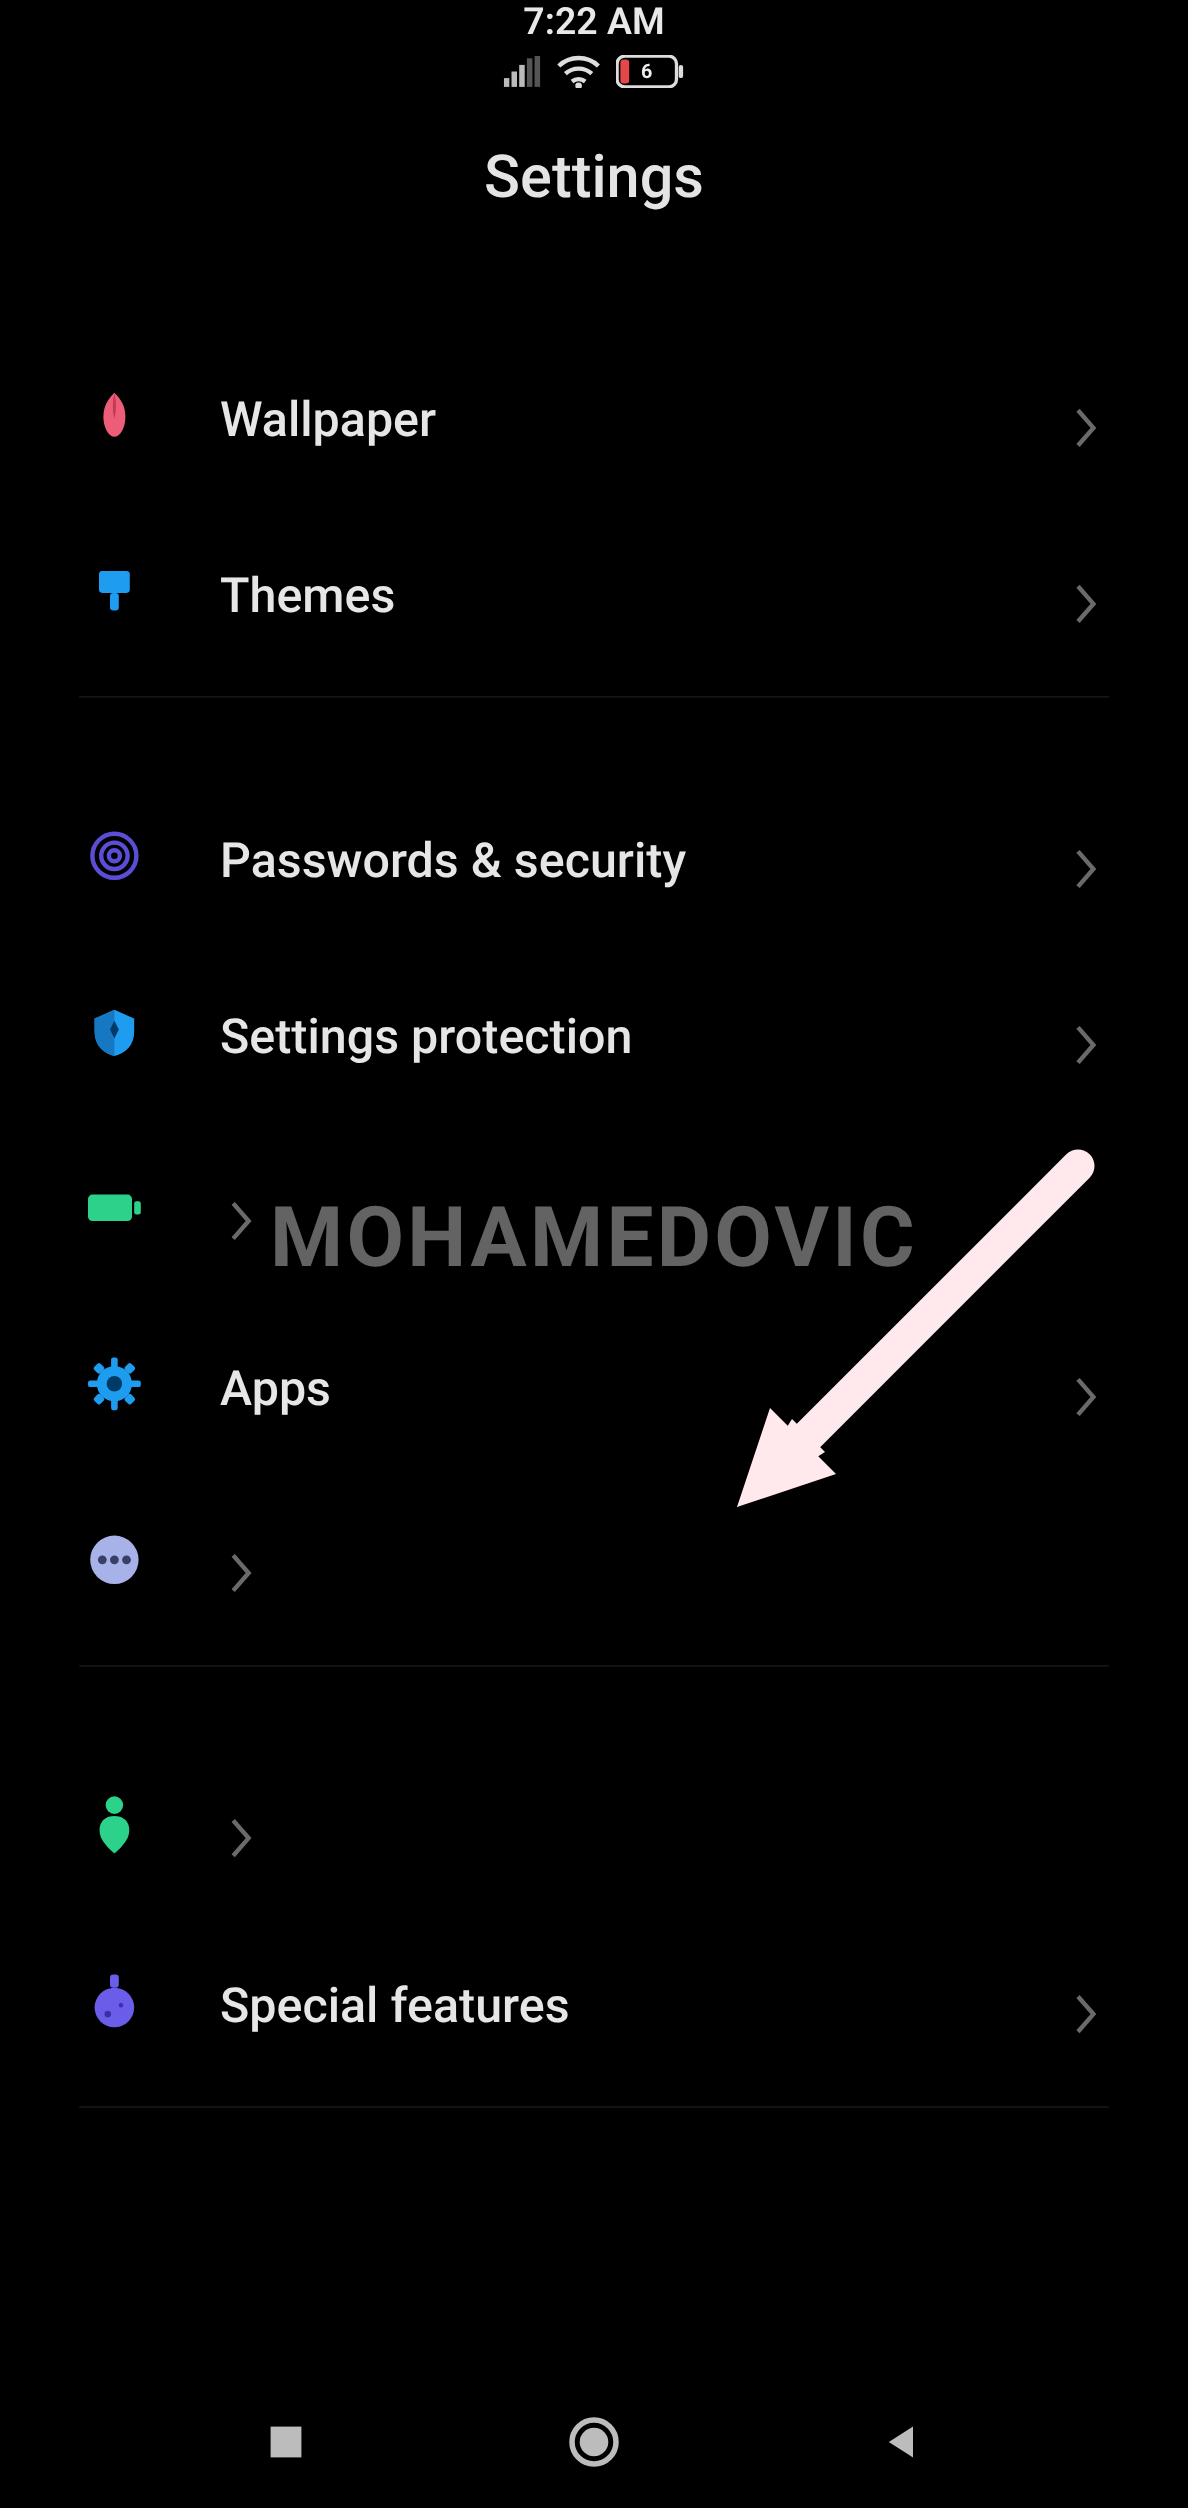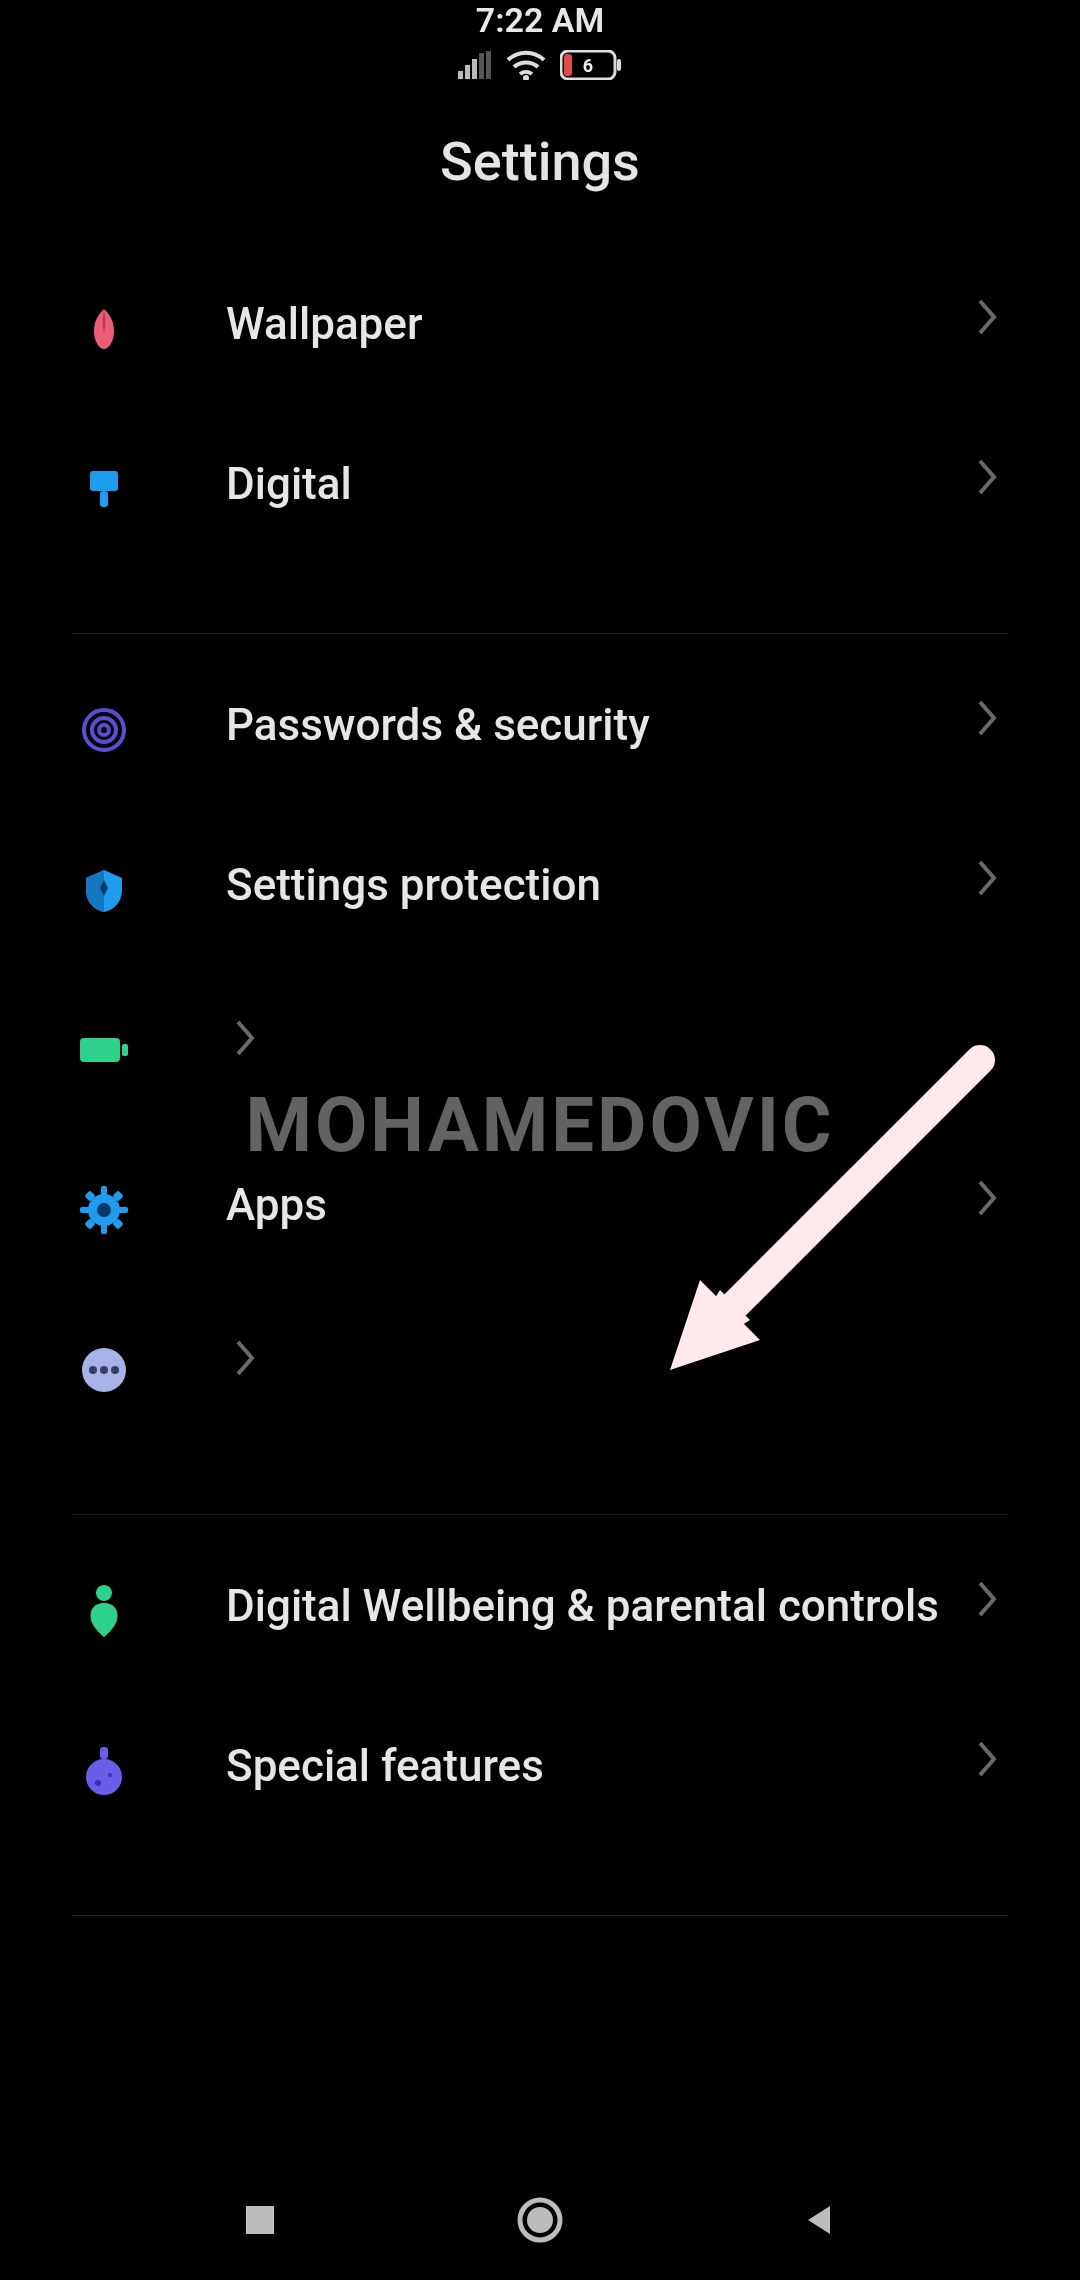--- a/index.html
+++ b/index.html
@@ -34,24 +34,23 @@
     font-size: 54px;
     font-weight: 500;
     color: #e4e4e4;
     padding: 50px 0 80px;
   }
 
   
   .list { padding: 0 72px; }
   .item {
     display: flex;
-    align-items: flex-start;
+    align-items: flex-end;
     min-height: 160px;
     padding: 24px 0;
-    gap: 26px;
   }
   .item .icon-slot {
     width: 64px;
     height: 64px;
     flex: 0 0 64px;
     display: flex;
     align-items: center;
     justify-content: center;
     margin-right: 64px;
   }
@@ -172,21 +171,21 @@
     </span>
   </div>
 
   <div class="item">
     <span class="icon-slot">
       <svg width="48" height="48" viewBox="0 0 48 48">
         <rect x="10" y="6" width="28" height="20" rx="3" fill="#1e9cf0"></rect>
         <rect x="20" y="26" width="8" height="16" rx="3" fill="#1e9cf0"></rect>
       </svg>
     </span>
-    <span class="label">Digital</span>
+    <span class="label">Themes</span>
     <span class="chev">
       <svg width="24" height="40" viewBox="0 0 24 40">
           <polyline points="4,4 18,20 4,36" stroke-width="4" fill="none"></polyline>
         </svg>
     </span>
   </div>
 
   <div class="divider"></div>
 
   <div class="item">
@@ -278,21 +277,20 @@
 
   <div class="divider"></div>
 
   <div class="item">
     <span class="icon-slot">
       <svg width="48" height="56" viewBox="0 0 48 56">
         <circle cx="24" cy="10" r="8" fill="#2cd18a"></circle>
         <path d="M24 20 C12 20 8 30 12 40 C16 48 24 54 24 54 C24 54 32 48 36 40 C40 30 36 20 24 20 Z" fill="#2cd18a"></path>
       </svg>
     </span>
-    <span class="label">Digital Wellbeing &amp; parental controls</span>
     <span class="chev">
       <svg width="24" height="40" viewBox="0 0 24 40">
           <polyline points="4,4 18,20 4,36" stroke-width="4" fill="none"></polyline>
         </svg>
     </span>
   </div>
 
   <div class="item">
     <span class="icon-slot">
       <svg width="48" height="52" viewBox="0 0 48 52">

